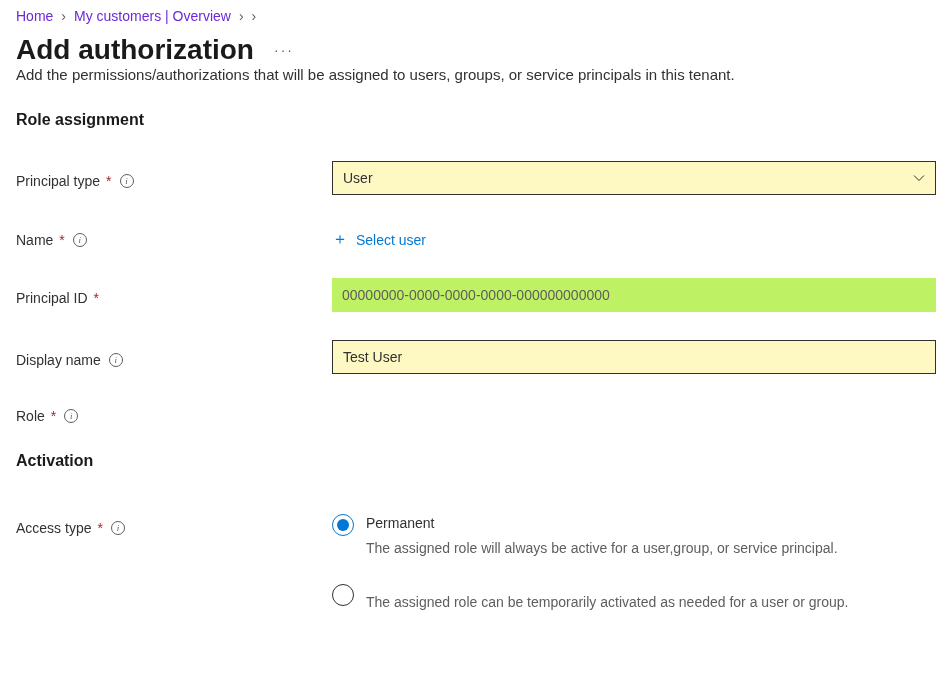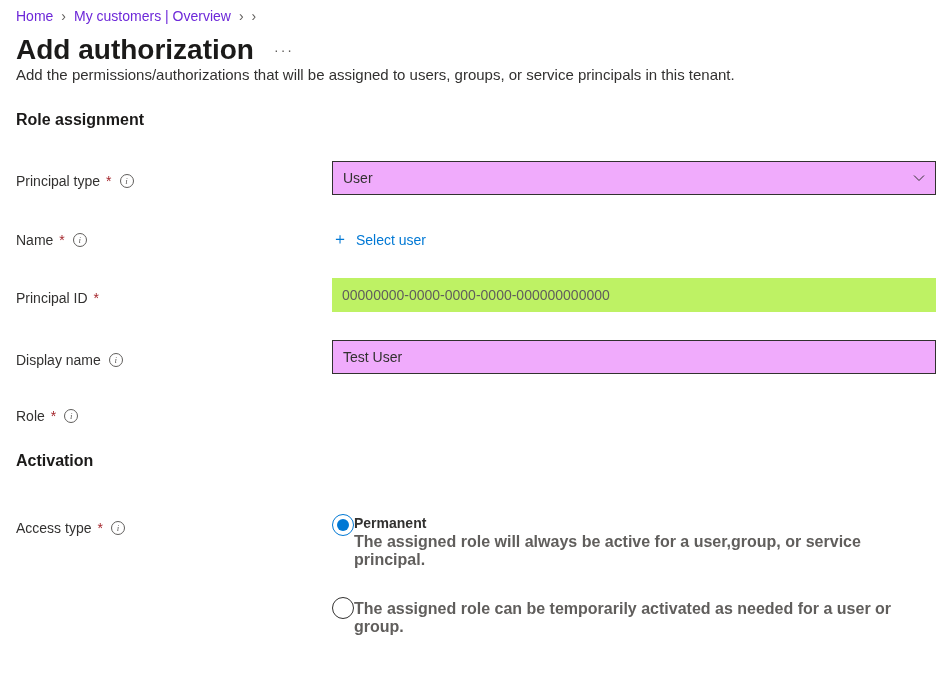--- a/index.html
+++ b/index.html
@@ -83,21 +83,21 @@
       margin-left: 4px;
     }
     .select-box, .text-input {
       width: 100%;
       height: 34px;
       border: 1px solid #323130;
       padding: 0 10px;
       font-family: inherit;
       font-size: 14px;
       color: #323130;
-      background: #f0abfc;
+      background: #fef9c3;
     }
     .select-box {
       display: flex;
       align-items: center;
       justify-content: space-between;
       cursor: pointer;
       position: relative;
     }
     .chevron {
       width: 12px;
@@ -125,22 +125,22 @@
       padding-top: 6px;
       border: none;
       background: transparent;
       font-family: inherit;
     }
     .plus-icon { font-size: 16px; font-weight: 300; }
     .radio-group { display: flex; flex-direction: column; gap: 28px; }
     .radio-option {
       display: flex;
       align-items: flex-start;
+      gap: 12px;
       cursor: pointer;
-      font-weight: bold;
     }
     .radio-circle {
       width: 22px;
       height: 22px;
       border: 1px solid #323130;
       border-radius: 50%;
       display: flex;
       align-items: center;
       justify-content: center;
       flex-shrink: 0;
@@ -148,21 +148,21 @@
     }
     .radio-circle.selected { border-color: #0078d4; }
     .radio-dot {
       width: 12px;
       height: 12px;
       background: #0078d4;
       border-radius: 50%;
     }
     .radio-text { padding-top: 1px; }
     .radio-label { font-size: 14px; color: #323130; }
-    .radio-desc { font-size: 16px; color: #605e5c; margin-top: 2px; }
+    .radio-desc { font-size: 14px; color: #605e5c; margin-top: 9px; }
     .activation-section { margin-top: 8px; }
     .activation-section .section-heading { margin-bottom: 44px; }
   </style>
 </head>
 <body>
 
 <nav class="breadcrumb">
   <a href="#">Home</a>
   <span class="sep">›</span>
   <a href="#">My customers | Overview</a>

